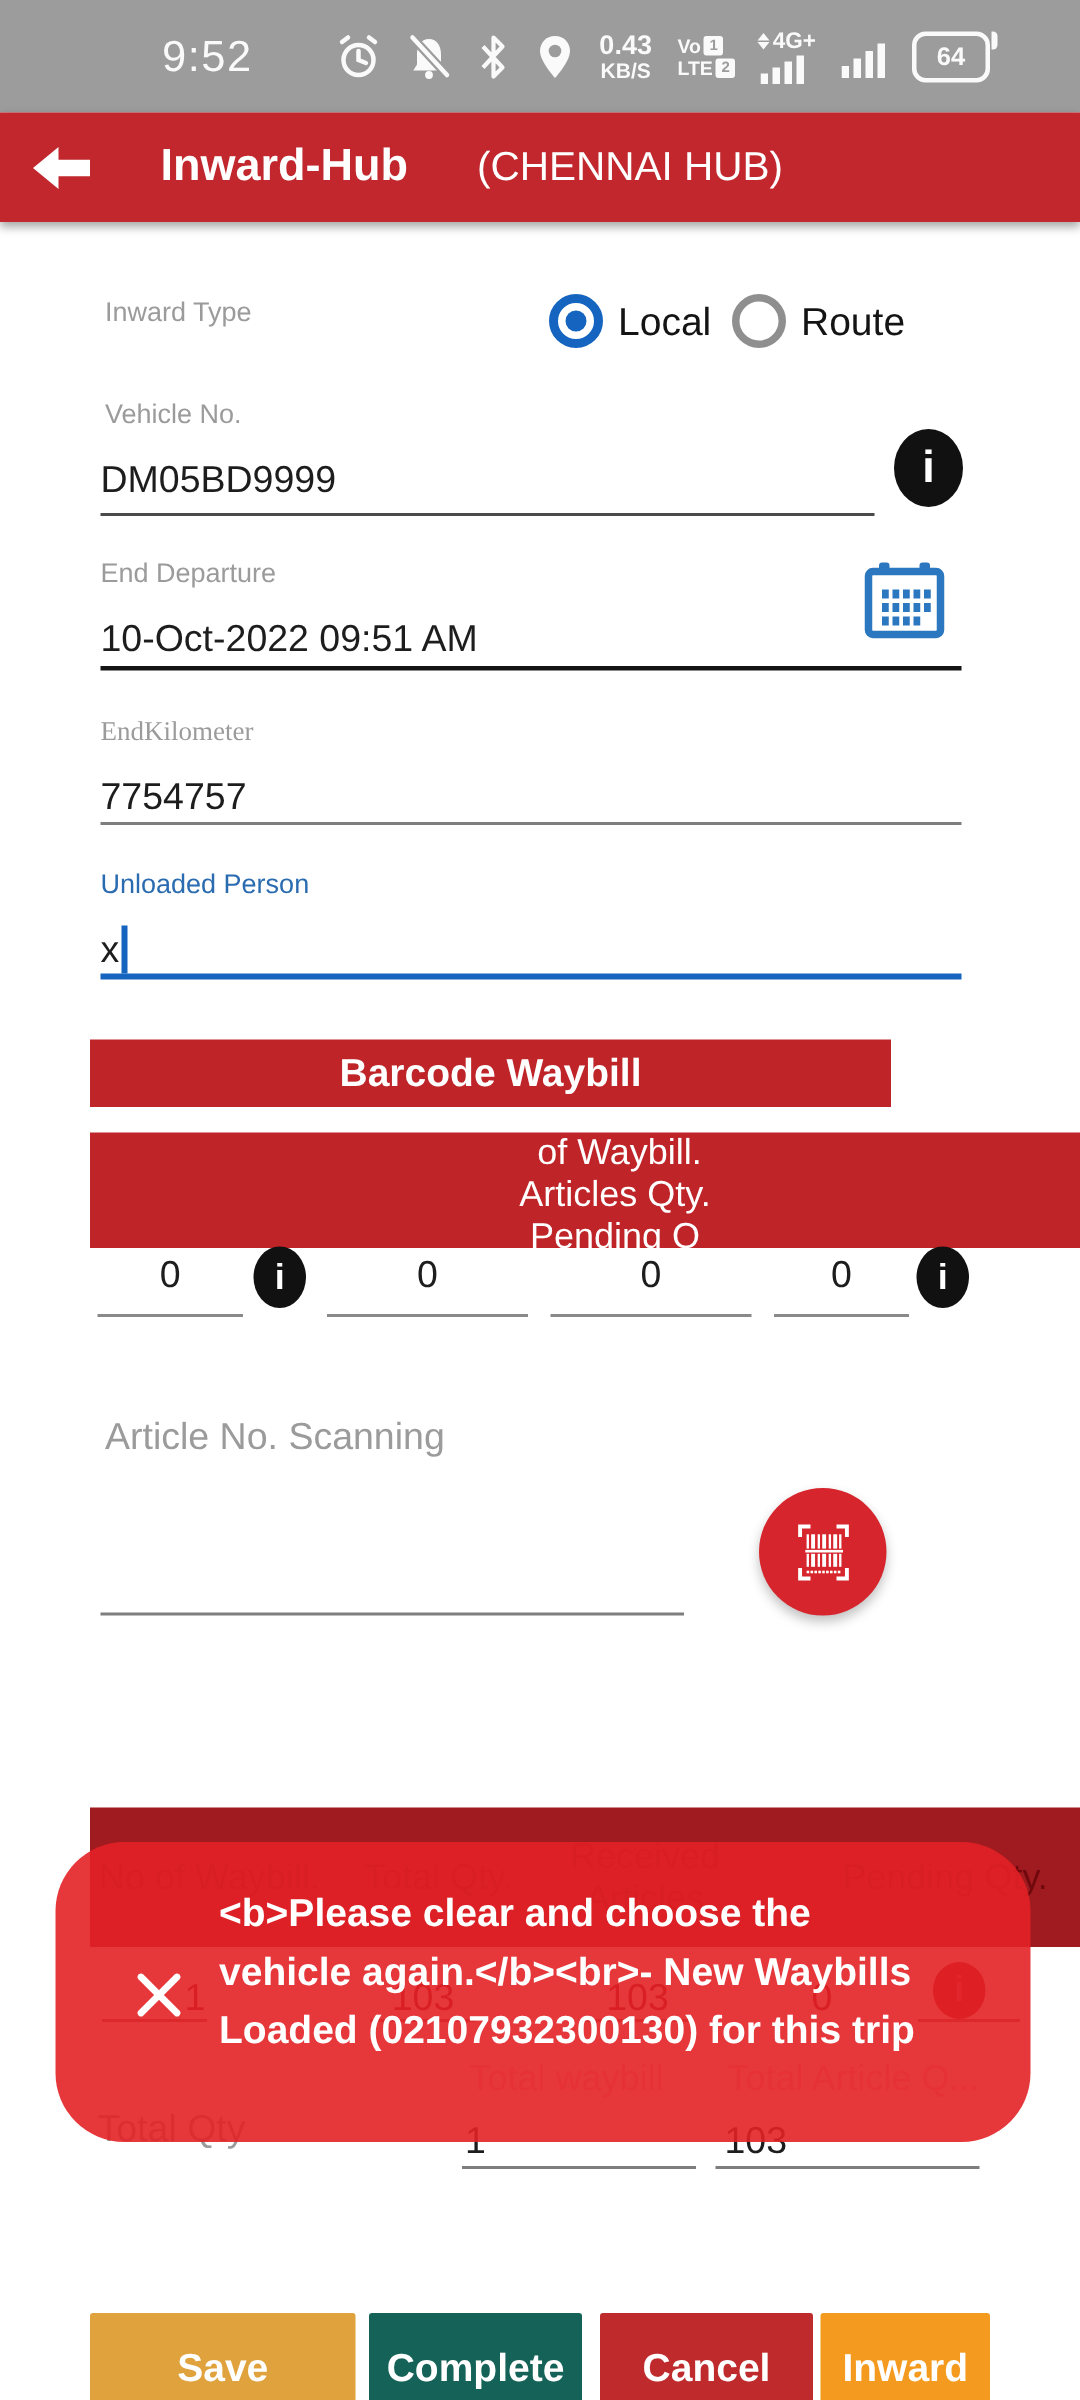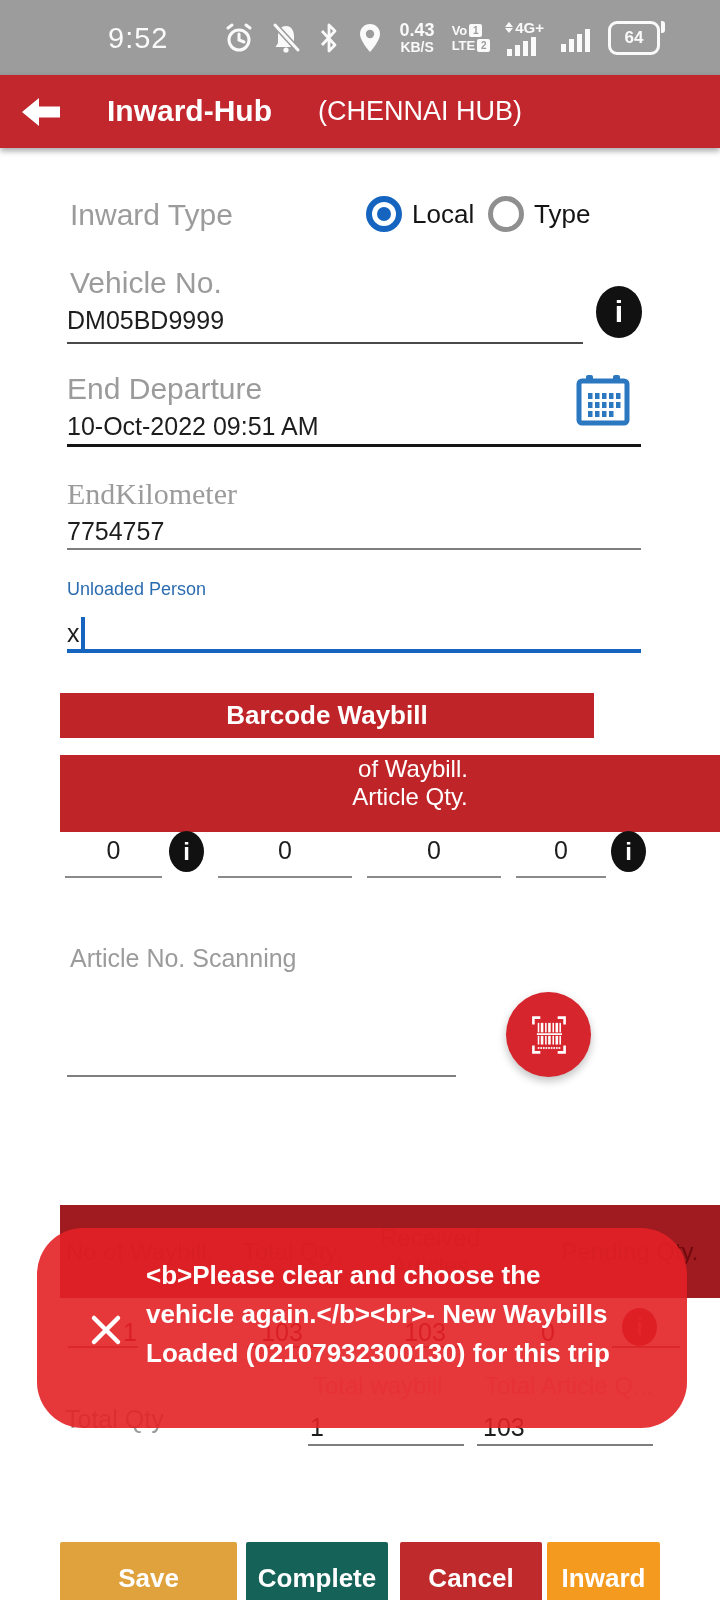--- a/index.html
+++ b/index.html
@@ -30,21 +30,21 @@
   .batt-nub{width:4px;height:12px;background:#fafafa;border-radius:0 3px 3px 0;margin-left:1px;}
 
   
   .appbar{left:0;top:75px;width:720px;height:73px;background:#c1272d;color:#ffffff;
           box-shadow:0 3px 6px rgba(0,0,0,0.35);}
   .back-btn{left:22px;top:97px;width:40px;height:30px;cursor:pointer;}
   .ab-title{left:107px;top:94px;font-size:30px;font-weight:bold;}
   .ab-sub{left:318px;top:96px;font-size:27px;font-weight:normal;}
 
   
-  .lbl{color:#9b9b9b;font-size:30px;}
+  .lbl{color:#9b9b9b;font-size:18px;}
   .val{color:#1d1d1d;font-size:25px;}
   .uline{height:2px;background:#7e7e7e;}
 
   .inward-lbl{left:70px;top:198px;}
   .radio{width:36px;height:36px;border-radius:50%;box-sizing:border-box;cursor:pointer;}
   .radio.sel{border:6px solid #1565c0;}
   .radio.sel::after{content:"";position:absolute;left:5px;top:5px;width:14px;height:14px;
                     border-radius:50%;background:#1565c0;}
   .radio.unsel{border:5px solid #8f8f8f;}
   .radio-local{left:366px;top:196px;}
@@ -77,21 +77,21 @@
   .cursor{display:inline-block;width:4px;height:32px;background:#1565c0;margin-left:1px;}
   .per-ul{left:67px;top:649px;width:574px;height:4px;background:#1565c0;}
 
   
   .banner{left:60px;width:534px;height:45px;background:#bf2428;color:#ffffff;display:flex;
           align-items:center;justify-content:center;font-size:26px;font-weight:bold;}
   .banner1{top:693px;} .banner2{top:1133px;}
   .thead{left:60px;width:700px;background:#bf2428;color:#ffffff;font-weight:normal;flex-direction:column;}
   .thead1{top:755px;height:77px;display:flex;align-items:center;justify-content:space-between;
           font-size:24px;padding:0;box-sizing:border-box;}
-  .thead1 .c1{margin-left:6px;} .thead1 .c3{margin-right:0;margin-top:48px;}
+  .thead1 .c1{margin-left:6px;} .thead1 .c3{margin-right:0;}
   .zero{width:97px;text-align:center;font-size:25px;color:#1d1d1d;}
   .z1{left:65px;top:836px;} .z2{left:218px;top:836px;width:134px;}
   .z3{left:367px;top:836px;width:134px;} .z4{left:516px;top:836px;width:90px;}
   .zu{top:876px;background:#8a8a8a;}
   .zu1{left:65px;width:97px;} .zu2{left:218px;width:134px;}
   .zu3{left:367px;width:134px;} .zu4{left:516px;width:90px;}
 
   .art-lbl{left:70px;top:944px;font-size:25px;}
   .art-ul{left:67px;top:1075px;width:389px;}
   .scan-btn{left:506px;top:992px;width:85px;height:85px;border-radius:50%;background:#d6252c;
@@ -219,21 +219,21 @@
       <path d="M0 15 L17 1 L17 9.5 L38 9.5 L38 20.5 L17 20.5 L17 29 Z" fill="#ffffff"></path>
     </svg>
   </div>
   <span class="abs ab-title" style="color:#fff">Inward-Hub</span>
   <span class="abs ab-sub" style="color:#fff">(CHENNAI HUB)</span>
 
   <span class="abs lbl inward-lbl">Inward Type</span>
   <span class="abs radio sel radio-local"></span>
   <span class="abs rlbl rlbl-local">Local</span>
   <span class="abs radio unsel radio-route"></span>
-  <span class="abs rlbl rlbl-route">Type</span>
+  <span class="abs rlbl rlbl-route">Route</span>
 
   <span class="abs lbl veh-lbl">Vehicle No.</span>
   <span class="abs val veh-val">DM05BD9999</span>
   <span class="abs uline veh-ul"></span>
   <span class="abs info info-veh">i</span>
 
   <span class="abs lbl dep-lbl">End Departure</span>
   <span class="abs val dep-val">10-Oct-2022 09:51 AM</span>
   <span class="abs dep-ul"></span>
   <span class="abs cal-btn">
@@ -269,21 +269,21 @@
       <span>x</span>
       <span class="cursor"></span>
     </span>
   <span class="abs per-ul"></span>
 
   <div class="abs banner banner1">
     <span>Barcode Waybill</span>
   </div>
   <div class="abs thead thead1">
     <span class="c1">of Waybill.</span>
-    <span class="c2">Article Qty.</span>
+    <span class="c2">Articles Qty.</span>
     <span class="c3">Pending Q</span>
   </div>
   <span class="abs zero z1">0</span>
   <span class="abs uline zu zu1"></span>
   <span class="abs info info-sm info-1">i</span>
   <span class="abs zero z2">0</span>
   <span class="abs uline zu zu2"></span>
   <span class="abs zero z3">0</span>
   <span class="abs uline zu zu3"></span>
   <span class="abs zero z4">0</span>

